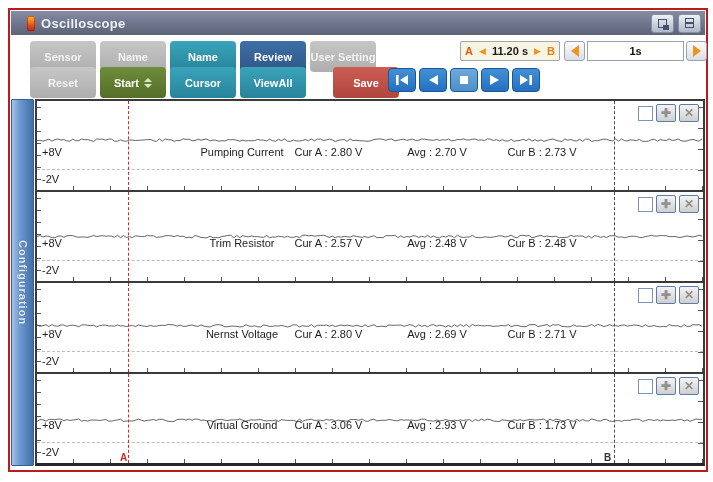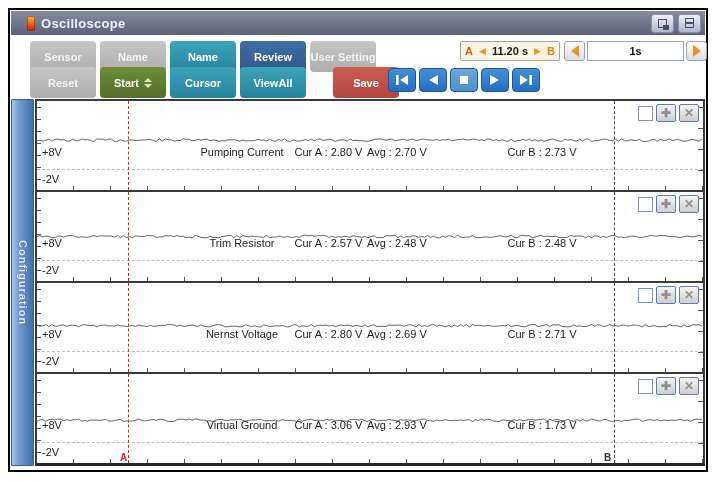--- a/index.html
+++ b/index.html
@@ -1,18 +1,18 @@
 <!DOCTYPE html>
 <html><head>
 <meta charset="utf-8">
 <style>
   html,body{margin:0;padding:0;background:#fff;width:713px;height:482px;overflow:hidden;
     font-family:"Liberation Sans",sans-serif;-webkit-font-smoothing:antialiased;}
   *{box-sizing:border-box;}
-  .window{position:absolute;left:8px;top:8px;width:700px;height:464px;border:2px solid #000000;background:#fff;}
+  .window{position:absolute;left:8px;top:8px;width:700px;height:464px;border:2px solid #b91c1c;background:#fff;}
   
   .titlebar{position:absolute;left:1px;top:1px;right:1px;height:24px;
     background:linear-gradient(180deg,#868da1 0%,#717890 45%,#5d6476 100%);
     display:flex;align-items:center;padding:0 4px;}
   .app-icon{width:8px;height:15px;margin:0 6px 0 12px;border-radius:2px;
     background:linear-gradient(180deg,#ffb13d 0%,#f07818 40%,#d93b1c 75%,#c32a14 100%);
     box-shadow:inset 0 0 0 1px rgba(120,30,0,.5);}
   .title-text{color:#eef0f6;font-size:13px;font-weight:600;letter-spacing:.3px;}
   .tb-btns{margin-left:auto;display:flex;gap:4px;}
   .tb-btn{width:23px;height:19px;border-radius:3px;border:1px solid #87909f;cursor:pointer;
@@ -57,21 +57,21 @@
   .sidebar-label{writing-mode:vertical-rl;color:#eaf0fa;font-size:11px;font-weight:bold;letter-spacing:1px;
     text-shadow:0 0 1px #2a4c78;}
   .panels{position:absolute;left:24px;top:0;width:670px;height:367px;border:2px solid #3a3a3a;border-bottom:3px solid #262626;
     display:flex;flex-direction:column;background:#fff;}
   .panel{position:relative;flex:1;background:#fff;overflow:hidden;}
   .panel + .panel{border-top:2px solid #3a3a3a;}
   .panel .hdr{position:absolute;top:1px;font-size:11px;color:#1c1c1c;white-space:nowrap;margin-top:44px;}
   .h-ymax{left:5px;}
   .h-name{left:130px;width:150px;text-align:center;}
   .h-cura{left:225px;width:120px;text-align:center;padding-left:13px;}
-  .h-avg{left:330px;width:120px;text-align:left;}
+  .h-avg{left:340px;width:120px;text-align:center;}
   .h-curb{left:440px;width:130px;text-align:center;}
   .h-ymin{position:absolute;left:5px;bottom:5px;font-size:11px;color:#1c1c1c;}
   .zero-line{position:absolute;left:0;right:0;top:76%;border-top:1px dashed #bdbdbd;}
   .cur-line{position:absolute;top:0;bottom:0;width:0;}
   .cur-a{left:91px;border-left:1px dashed #e32222;}
   .cur-b{left:577px;border-left:1px dashed #4a4a4a;}
   .cur-lbl{position:absolute;bottom:0;font-size:10px;font-weight:bold;}
   .lbl-a{left:83px;color:#d22a1a;}
   .lbl-b{left:567px;color:#333;}
   .wave{position:absolute;left:0;top:0;width:100%;height:100%;}

